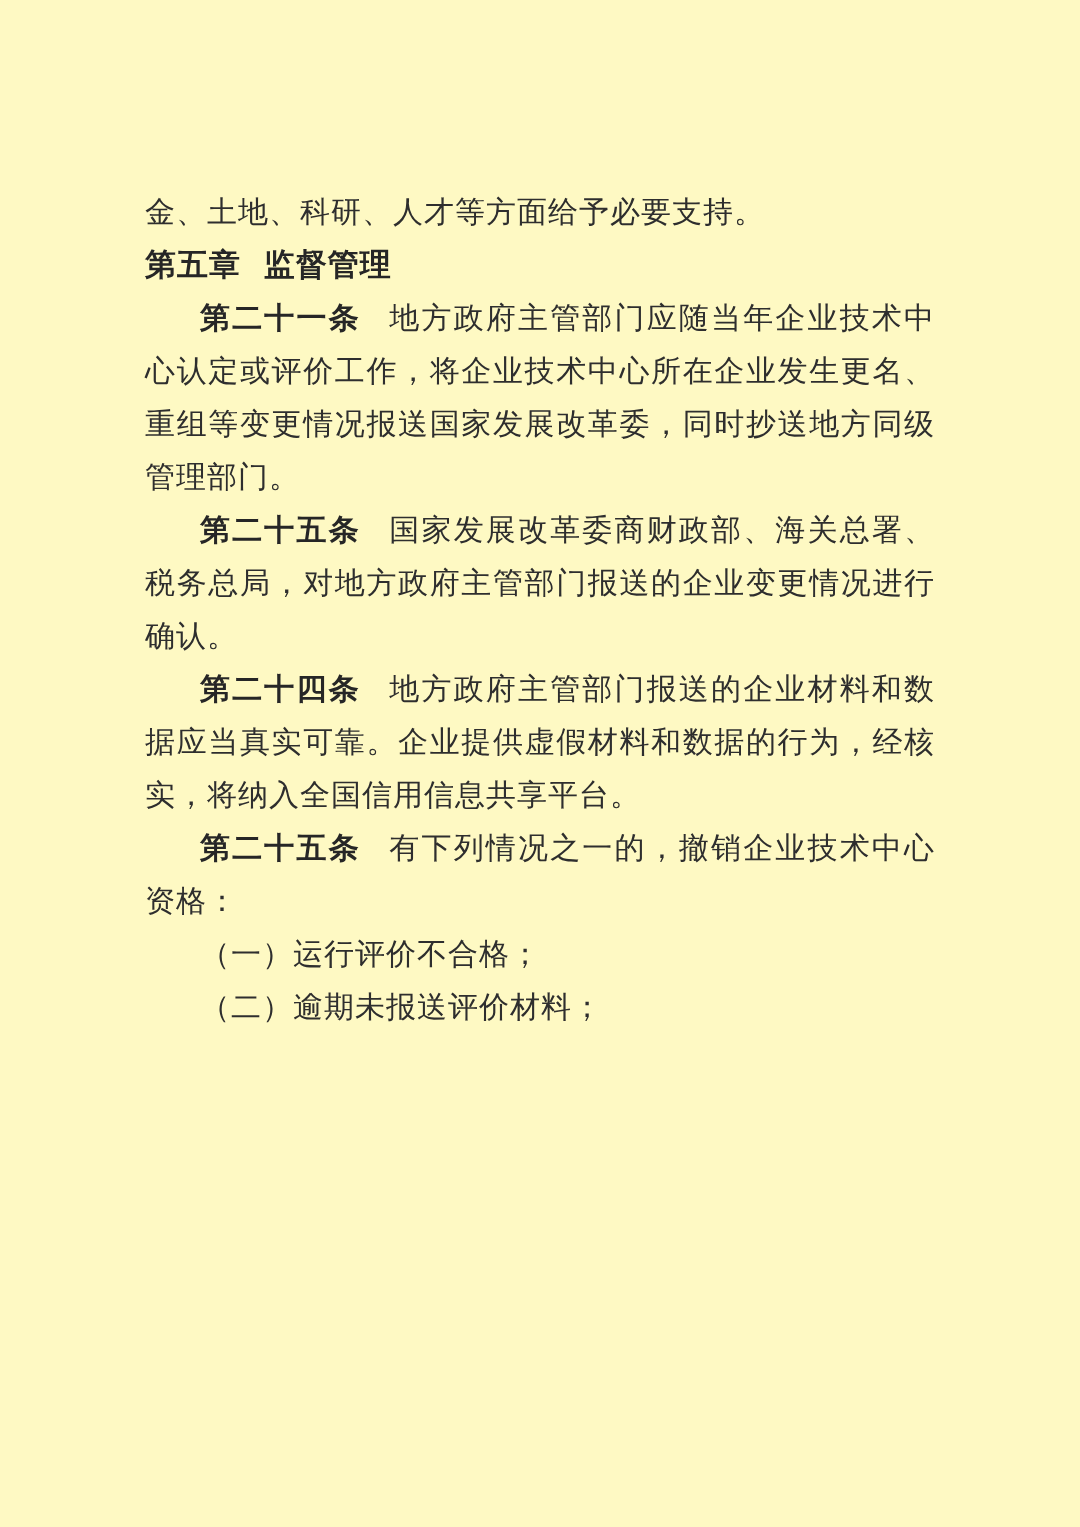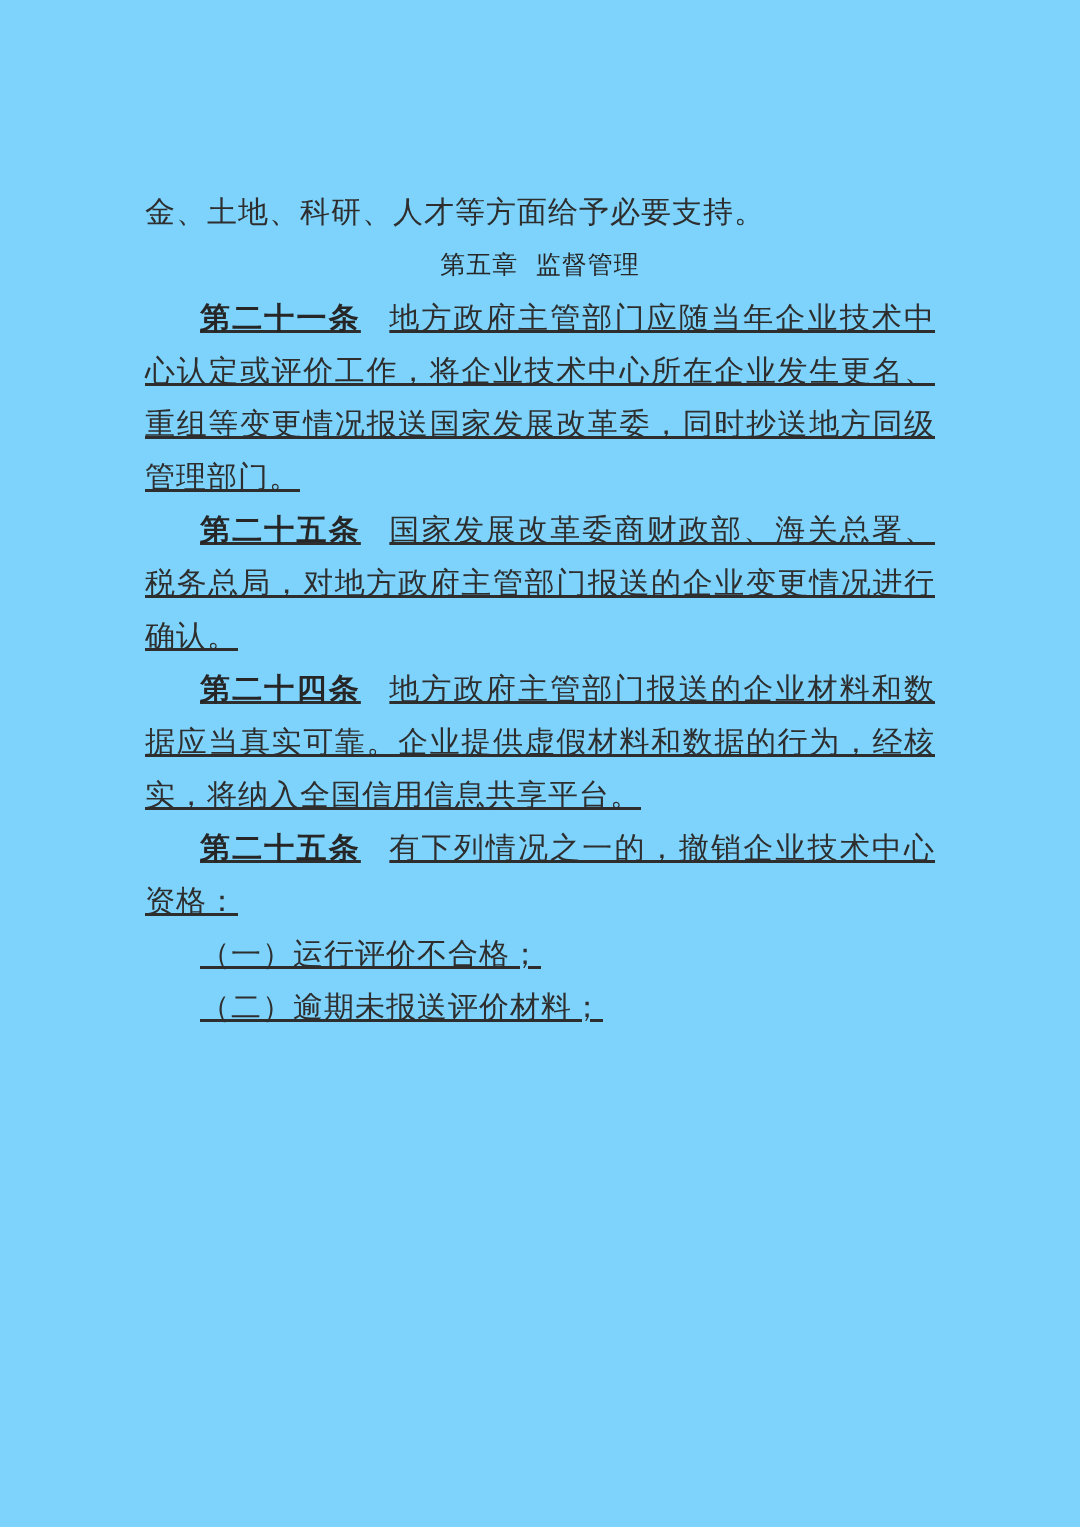--- a/index.html
+++ b/index.html
@@ -5,52 +5,51 @@
   html, body {
     margin: 0;
     padding: 0;
     background: #e9e9e9;
   }
   .page {
     position: relative;
     width: 1080px;
     height: 1527px;
     margin: 0 auto;
-    background: #7dd3fc;
+    background: #fef9c3;
     color: #2e2e2e;
     font-family: "DejaVu Serif", "Liberation Serif", serif;
     overflow: hidden;
     box-sizing: border-box;
   }
   .content {
     box-sizing: border-box;
     padding: 185px 145px 0 145px;
     width: 1080px;
     font-size: 30px;
     line-height: 53px;
     letter-spacing: 1px;
     text-align: justify;
   }
   .content p {
     margin: 0;
   }
   p.para {
     text-indent: 55px;
-    text-decoration: underline;
   }
   p.no-indent {
     text-indent: 0;
   }
   .chapter-heading {
     display: block;
     margin: 19px 0 20px 0;
-    font-size: 25px;
+    font-size: 31px;
     line-height: 53px;
-    font-weight: normal;
-    text-align: center;
+    font-weight: bold;
+    text-align: left;
     text-indent: 0;
     font-family: "DejaVu Sans", "Liberation Sans", sans-serif;
     word-spacing: 0.35em;
     color: #262626;
   }
   .article-number {
     font-weight: bold;
     font-family: "DejaVu Sans", "Liberation Sans", sans-serif;
     margin-right: 0.95em;
     color: #262626;

